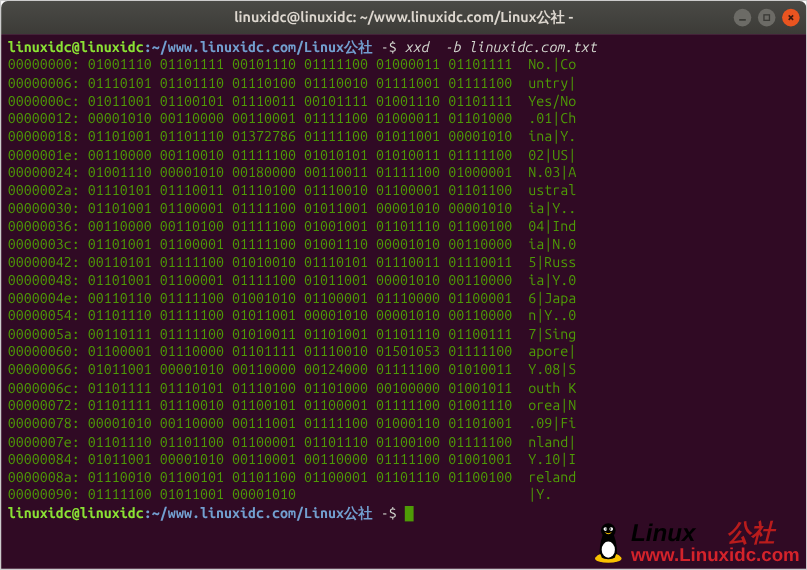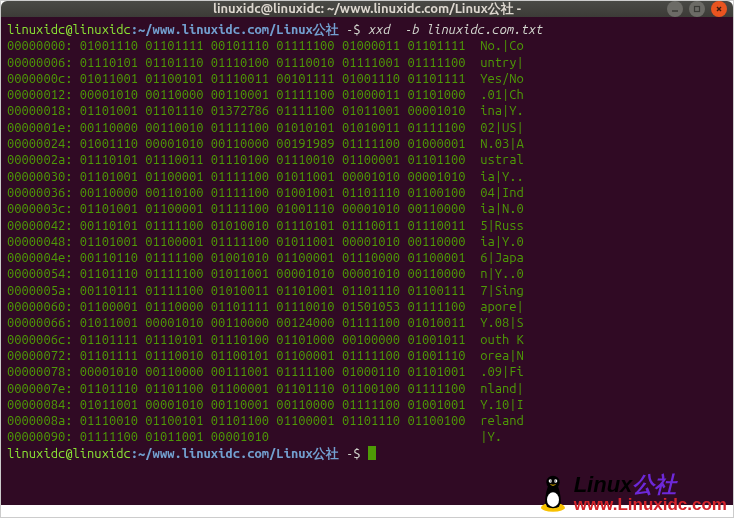--- a/index.html
+++ b/index.html
@@ -5,21 +5,21 @@
   * { margin: 0; padding: 0; box-sizing: border-box; }
   body {
     width: 734px;
     height: 518px;
     background: #fff;
     font-family: "Ubuntu Mono", "DejaVu Sans Mono", monospace;
     border: 1px solid #ccc;
     position: relative;
   }
   .titlebar {
-    height: 16px;
+    height: 30px;
     background: linear-gradient(#4a4a46, #3c3b37);
     display: flex;
     align-items: center;
     border-radius: 6px 6px 0 0;
     position: relative;
   }
   .title-text {
     flex: 1;
     text-align: center;
     color: #ddd7cf;
@@ -50,21 +50,21 @@
     background: #300a24;
     width: 100%;
     height: calc(100% - 28px);
     padding: 4px 6px;
     overflow: hidden;
     font-size: 13px;
     line-height: 16.3px;
     letter-spacing: 0px;
     white-space: pre;
   }
-  .prompt-user { color: #8ae234; font-weight: normal; text-align: right; }
+  .prompt-user { color: #8ae234; font-weight: bold; text-align: right; }
   .prompt-path { color: #729fcf; font-weight: bold; }
   .prompt-sym { color: #d3d7cf; }
   .cmd { color: #d3d7cf; font-style: italic; }
   .hex-line { color: #4e9a06; text-align: center; }
   .cursor {
     display: inline-block;
     width: 8px;
     height: 14px;
     background: #4e9a06;
     vertical-align: text-bottom;
@@ -85,21 +85,21 @@
     position: relative;
   }
   .tux svg { width: 100%; height: 100%; }
   .wm-text { display: flex; flex-direction: column; line-height: 1; }
   .wm-main {
     font-size: 22px;
     font-weight: 900;
     font-style: italic;
   }
   .wm-main .blk { color: #000; }
-  .wm-main .red { color: #6d28d9; }
+  .wm-main .red { color: #b91c1c; margin-left: 28px; }
   .wm-sub {
     font-size: 17px;
     color: #d4232b;
     font-weight: bold;
   }
 </style>
 </head>
 <body>
 
 <div class="titlebar">
@@ -124,21 +124,21 @@
   </div>
 </div>
 
 <div class="term"><span class="prompt-user">linuxidc@linuxidc</span><span class="prompt-path">:</span><span class="prompt-path">~/www.linuxidc.com/Linux公社</span><span class="prompt-sym"> -$ </span><span class="cmd">xxd  -b linuxidc.com.txt</span>
 <div id="output"><span class="hex-line">00000000: 01001110 01101111 00101110 01111100 01000011 01101111  No.|Co</span>
 <span class="hex-line">00000006: 01110101 01101110 01110100 01110010 01111001 01111100  untry|</span>
 <span class="hex-line">0000000c: 01011001 01100101 01110011 00101111 01001110 01101111  Yes/No</span>
 <span class="hex-line">00000012: 00001010 00110000 00110001 01111100 01000011 01101000  .01|Ch</span>
 <span class="hex-line">00000018: 01101001 01101110 01372786 01111100 01011001 00001010  ina|Y.</span>
 <span class="hex-line">0000001e: 00110000 00110010 01111100 01010101 01010011 01111100  02|US|</span>
-<span class="hex-line">00000024: 01001110 00001010 00110000 00191989 01111100 01000001  N.03|A</span>
+<span class="hex-line">00000024: 01001110 00001010 00180000 00110011 01111100 01000001  N.03|A</span>
 <span class="hex-line">0000002a: 01110101 01110011 01110100 01110010 01100001 01101100  ustral</span>
 <span class="hex-line">00000030: 01101001 01100001 01111100 01011001 00001010 00001010  ia|Y..</span>
 <span class="hex-line">00000036: 00110000 00110100 01111100 01001001 01101110 01100100  04|Ind</span>
 <span class="hex-line">0000003c: 01101001 01100001 01111100 01001110 00001010 00110000  ia|N.0</span>
 <span class="hex-line">00000042: 00110101 01111100 01010010 01110101 01110011 01110011  5|Russ</span>
 <span class="hex-line">00000048: 01101001 01100001 01111100 01011001 00001010 00110000  ia|Y.0</span>
 <span class="hex-line">0000004e: 00110110 01111100 01001010 01100001 01110000 01100001  6|Japa</span>
 <span class="hex-line">00000054: 01101110 01111100 01011001 00001010 00001010 00110000  n|Y..0</span>
 <span class="hex-line">0000005a: 00110111 01111100 01010011 01101001 01101110 01100111  7|Sing</span>
 <span class="hex-line">00000060: 01100001 01110000 01101111 01110010 01501053 01111100  apore|</span>

